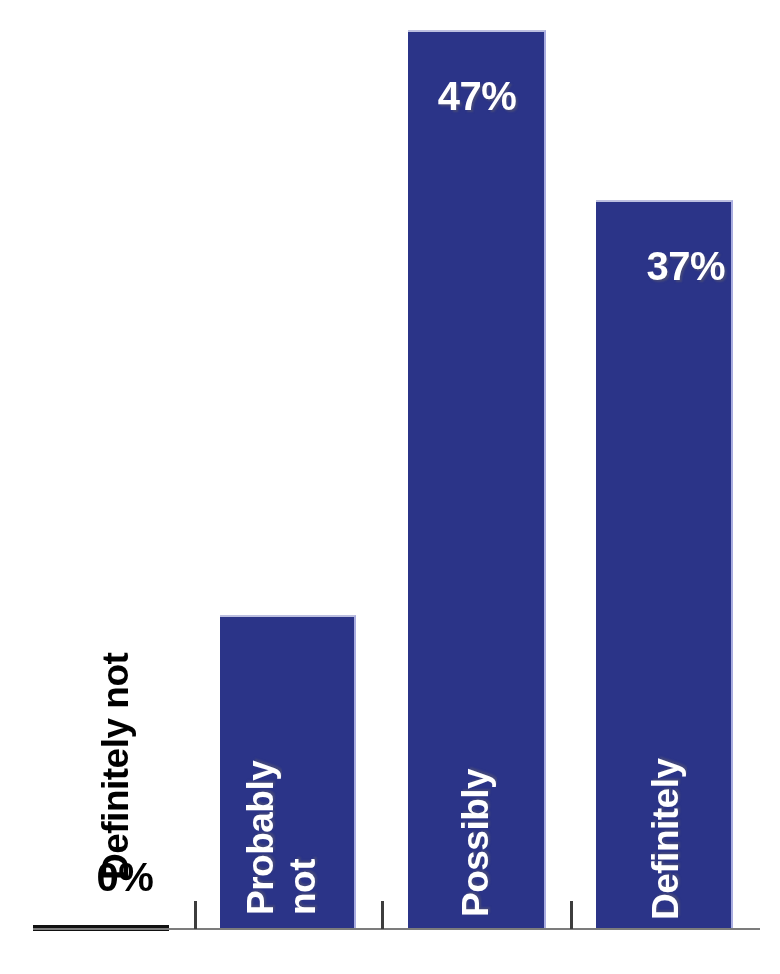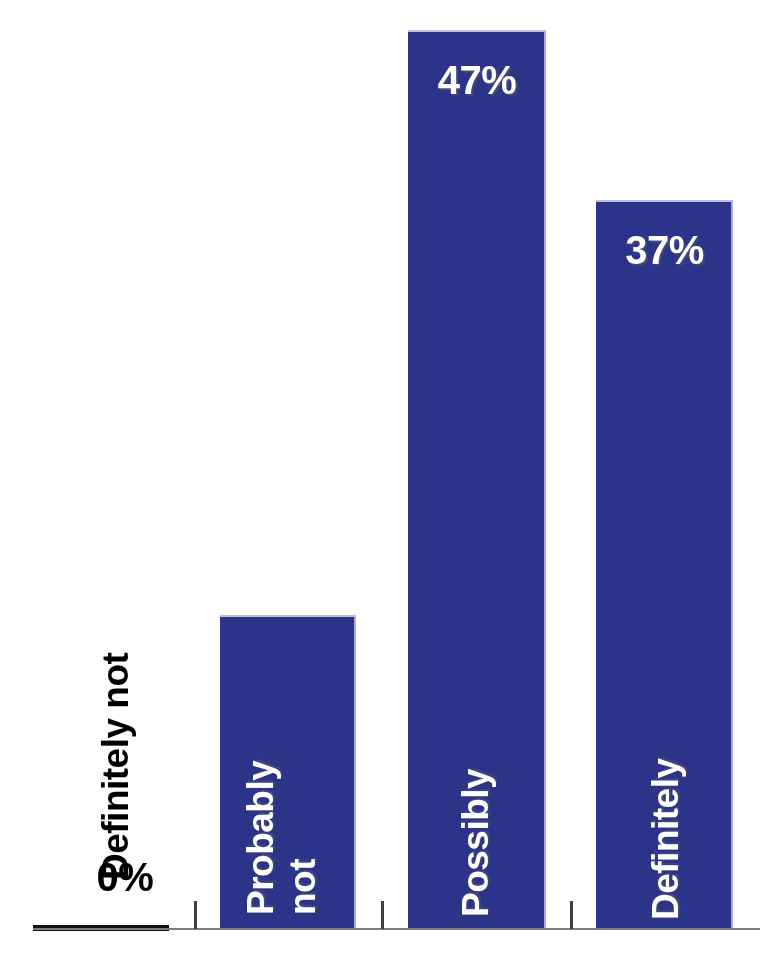--- a/index.html
+++ b/index.html
@@ -72,20 +72,21 @@
     position: absolute;
     font-size: 40px;
     font-weight: bold;
     letter-spacing: -0.5px;
     white-space: nowrap;
     text-align: center;
   }
   .value-label.inside {
     color: #ffffff;
     text-shadow: 2px 2px 2px rgba(90,90,110,0.55);
+    margin-top: 16px;
   }
   .value-label.outside {
     color: #000000;
   }
 
   
   .cat-stack {
     position: absolute;
     display: flex;
     flex-direction: row;
@@ -131,21 +132,21 @@
     <div class="bar" style="left:408px; top:30px; width:138px; height:899px;"></div>
 
     <div class="value-label inside" style="left:416px; top:58px; width:122px;">47%</div>
 
     <div class="cat-stack inside" style="left:455px; top:707px; height:210px;">
       <span class="col">Possibly</span>
     </div>
 
     <div class="bar" style="left:596px; top:200px; width:137px; height:729px;"></div>
 
-    <div class="value-label inside" style="left:604px; top:228px; width:121px;">37%</div>
+    <div class="value-label inside" style="left:604px; top:228px; width:121px;text-align:right;">37%</div>
 
     <div class="cat-stack inside" style="left:645px; top:695px; height:225px;">
       <span class="col">Definitely</span>
     </div>
 
     <div class="axis-line-thin"></div>
     <div class="tick" style="left:194px;"></div>
     <div class="tick" style="left:381px;"></div>
     <div class="tick" style="left:570px;"></div>
 

